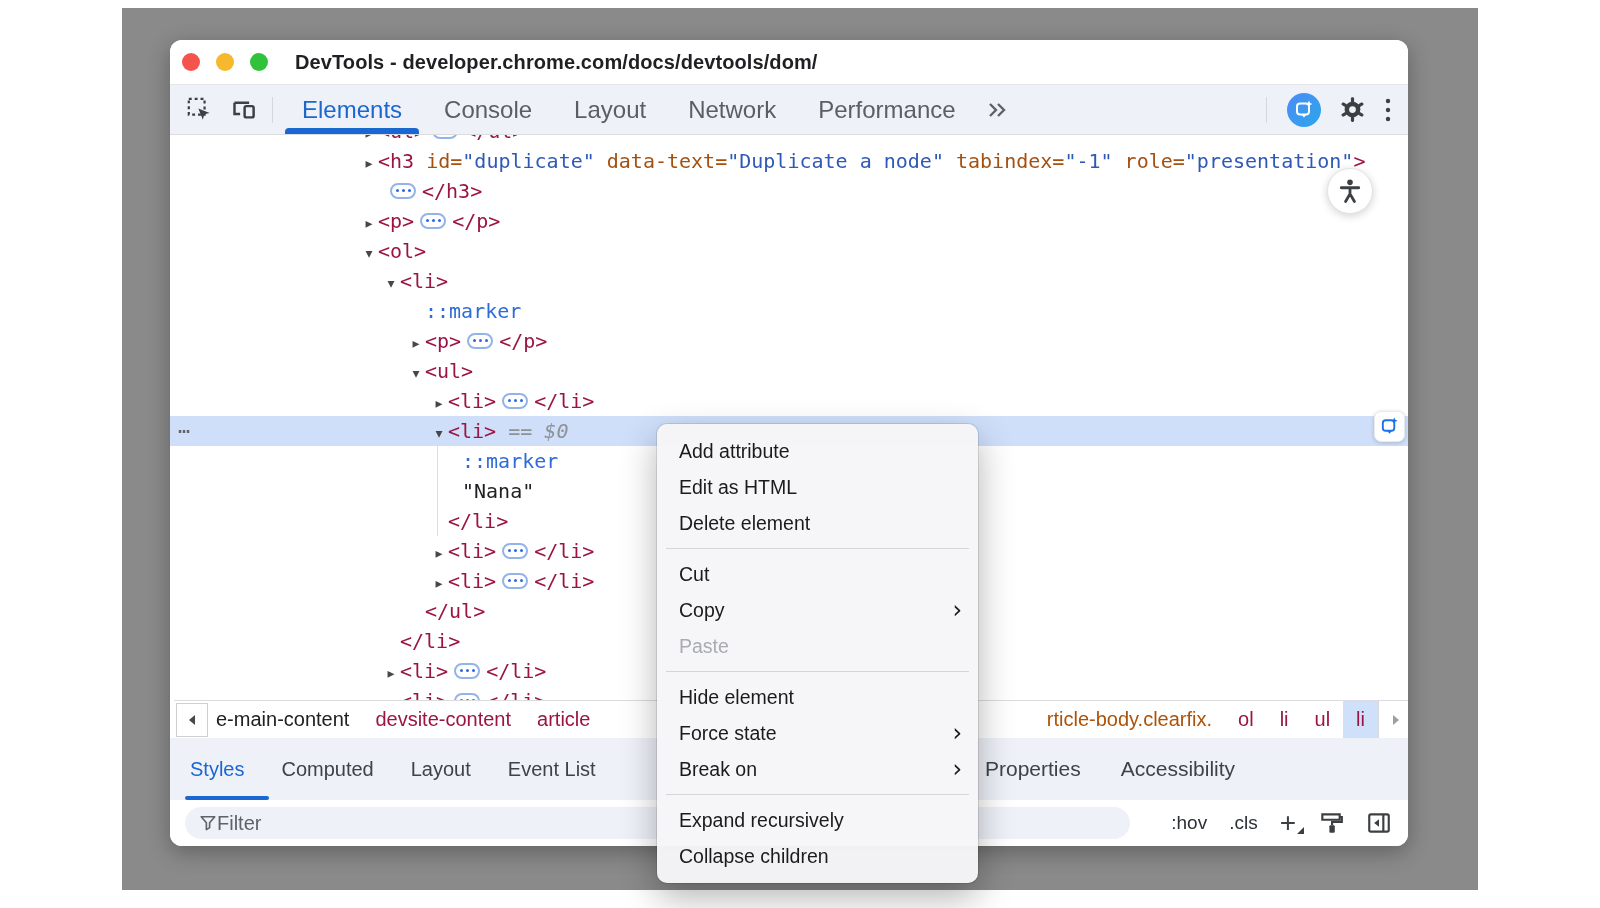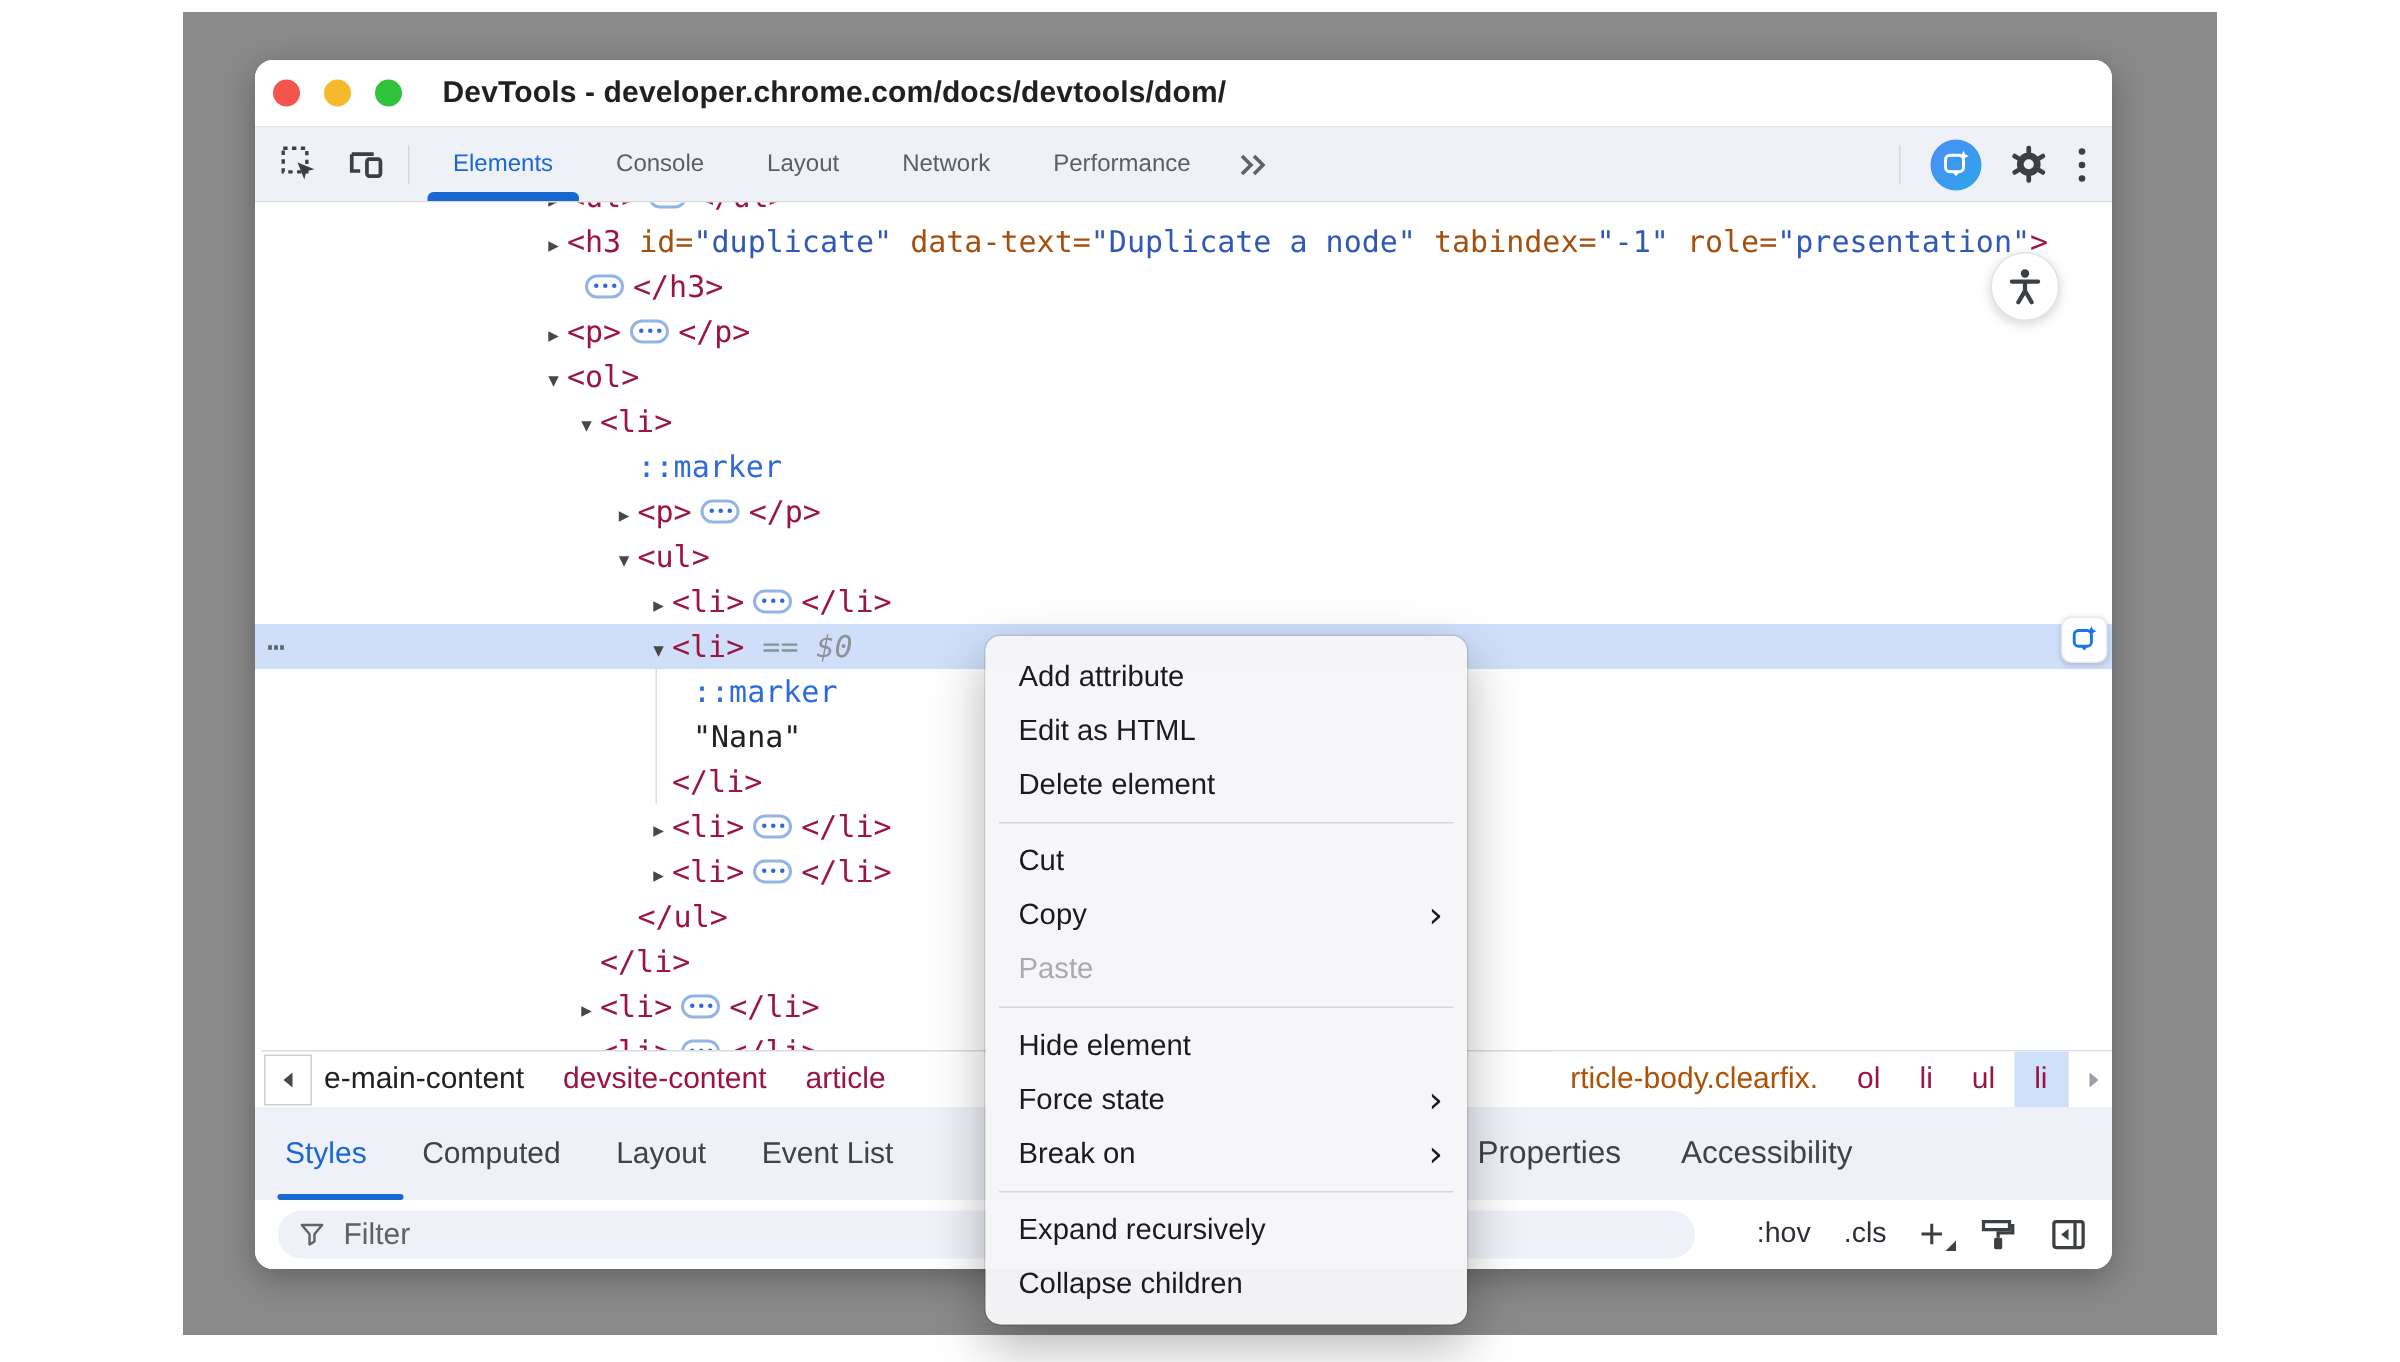--- a/index.html
+++ b/index.html
@@ -23,21 +23,21 @@
   .win-title { margin-left:27px; font-size:20px; font-weight:700; color:#1f2023; letter-spacing:.1px; }
 
   
   .toolbar { position:absolute; left:0; top:45px; width:100%; height:50px; background:#eef1f8;
              border-bottom:1px solid #dadce0; display:flex; align-items:center; }
   .tb-icon { width:30px; height:30px; margin-left:14px; display:inline-flex; align-items:center;
              justify-content:center; cursor:pointer; }
   .tb-divider { width:1px; height:26px; background:#d4d7de; margin:0 8px 0 14px; }
   .tb-tabs { display:flex; height:100%; align-items:center; }
   .tb-tab { position:relative; height:100%; display:flex; align-items:center; padding:0 21px;
-            font-size:16px; color:#5a5f66; cursor:pointer; }
+            font-size:24px; color:#5a5f66; cursor:pointer; }
   .tb-tab.active { color:#1a67d2; font-weight:500; }
   .tb-tab.active .tab-underline { position:absolute; left:4px; right:4px; bottom:0; height:6px;
             border-radius:4px 4px 0 0; background:#1a67d2; }
   .tb-more { margin-left:6px; display:inline-flex; cursor:pointer; }
   .tb-right { margin-left:auto; display:flex; align-items:center; padding-right:16px; }
   .tb-right .tb-divider2 { width:1px; height:26px; background:#d4d7de; margin-right:20px; }
   .ai-circle { width:34px; height:34px; border-radius:50%;
                background:linear-gradient(135deg,#4b8cf7,#2da6e9);
                display:inline-flex; align-items:center; justify-content:center; cursor:pointer; }
   .gear { margin-left:18px; cursor:pointer; display:inline-flex; }
@@ -100,21 +100,21 @@
   .st-tab.active { color:#1a67d2; font-weight:500; }
   .st-right { position:absolute; left:815px; display:flex; gap:40px; font-size:21px; }
   .styles-underline { position:absolute; left:15px; bottom:0; width:84px; height:4px;
                       border-radius:3px; background:#1a67d2; }
 
   
   .filterrow { position:absolute; left:0; top:760px; width:100%; height:46px; background:#fff; }
   .filterpill { position:absolute; left:15px; top:7px; width:945px; height:32px; background:#eef1f8;
                 border-radius:16px; display:flex; align-items:center; padding-left:14px; }
   .filterpill input { border:none; outline:none; background:transparent; font-size:20px;
-                color:#4d7c0f; margin-left:12px; width:700px;
+                color:#4d7c0f; width:700px;
                 font-family:"Liberation Sans", sans-serif; }
   .filterpill input::placeholder { color:#5f6368; opacity:1; }
   .filter-right { position:absolute; right:16px; top:0; height:46px; display:flex;
                   align-items:center; gap:22px; }
   .pseudo-btn { font-size:19px; font-weight:500; color:#2b3037; cursor:pointer; }
   .plus-btn { position:relative; font-size:28px; line-height:20px; color:#3c4043; cursor:pointer;
               font-weight:400; }
   .plus-btn::after { content:''; position:absolute; right:-8px; bottom:-1px; border-left:7px solid transparent;
               border-bottom:7px solid #3c4043; }
   .icon-btn { display:inline-flex; cursor:pointer; }

